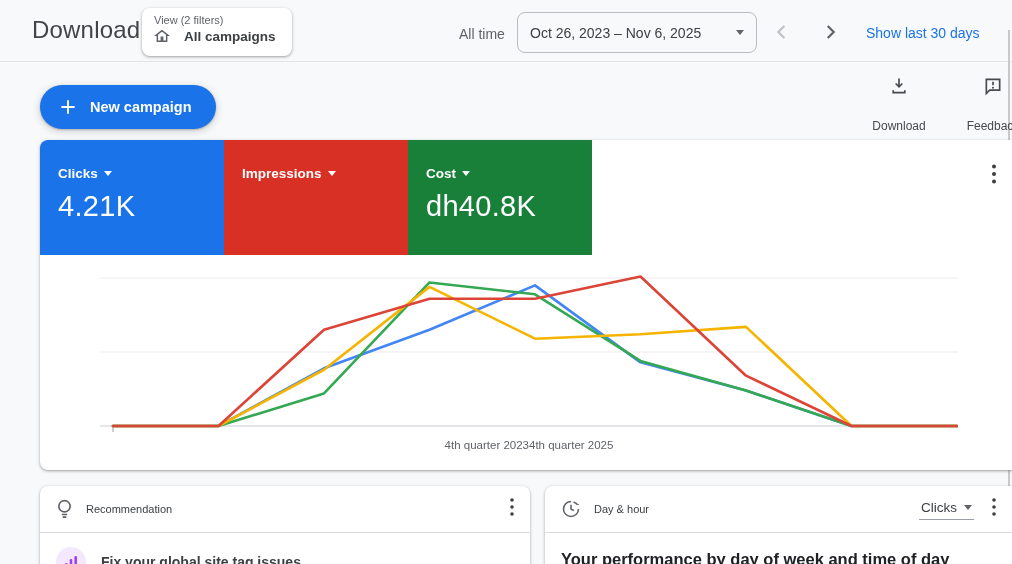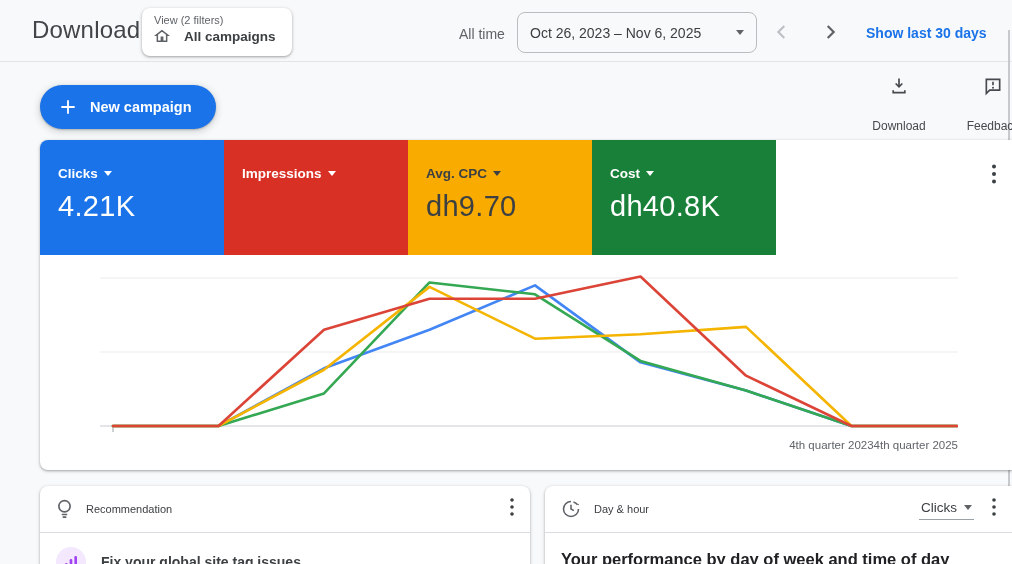--- a/index.html
+++ b/index.html
@@ -22,21 +22,21 @@
     position:absolute; left:517px; top:12px; width:240px; height:41px; border:1px solid #b9bcc0;
     border-radius:8px; display:flex; align-items:center; padding:16px 12px; cursor:pointer;
   }
   .date-box-value { font-size:14px; color:#3c4043; }
   .caret { width:0; height:0; border-left:4.5px solid transparent; border-right:4.5px solid transparent; border-top:5px solid currentColor; display:inline-block; }
   .date-box .caret { margin-left:auto; color:#5f6368; }
   .chev { position:absolute; top:21px; width:22px; height:22px; cursor:pointer; }
   .chev svg { width:22px; height:22px; }
   .chev-left { left:771px; color:#bdc1c6; }
   .chev-right { left:819px; color:#5f6368; }
-  .show-last { position:absolute; left:866px; top:25px; font-size:14px; color:#1a73e8; font-weight:bold; cursor:pointer; }
+  .show-last { position:absolute; left:866px; top:25px; font-size:14px; color:#1a73e8; font-weight:normal; cursor:pointer; }
   .topbar-divider { position:absolute; left:0; top:61px; width:100%; height:1px; background:#e3e4e6; }
   .edge-line { position:absolute; left:1008px; top:30px; width:2px; height:534px; background:#c7c9cc; }
   
   .new-campaign {
     position:absolute; left:40px; top:73px; height:44px; border:none; border-radius:24px;
     background:#1a73e8; color:#fff; display:inline-flex; align-items:center; gap:12px;
     padding:0 24px 0 18px; font-size:14.5px; font-weight:bold; cursor:pointer;
     box-shadow:0 1px 2px rgba(60,64,67,.3), 0 2px 6px 2px rgba(60,64,67,.15);
     font-family:"Liberation Sans", sans-serif;
     margin-top:12px;
@@ -52,21 +52,21 @@
   }
   .scorecards { position:absolute; left:0; top:0; display:flex; }
   .scorecard { width:184px; height:115px; padding:26px 20px 0 18px; cursor:pointer; }
   .scorecard:first-child { border-top-left-radius:8px; }
   .sc-label-row { display:flex; align-items:center; gap:6px; font-size:13.5px; font-weight:bold; }
   .sc-value { font-size:29px; margin-top:9px; letter-spacing:.3px; }
   .kebab { cursor:pointer; display:inline-block; }
   .card-kebab { position:absolute; left:952px; top:24px; }
   .chart-wrap { position:absolute; left:60px; top:126px; width:858px; }
   .chart-wrap svg { display:block; width:858px; height:172px; }
-  .xlabels { display:flex; justify-content:flex-end; margin-top:1px; font-size:11.5px; color:#5f6368; }
+  .xlabels { display:flex; justify-content:center; margin-top:1px; font-size:11.5px; color:#5f6368; }
   
   .bcard {
     position:absolute; top:486px; background:#fff; height:110px;
     box-shadow:0 1px 2px rgba(60,64,67,.3), 0 1px 3px 1px rgba(60,64,67,.15);
     border-radius:8px 8px 0 0;
   }
   .bcard-rec { left:40px; width:490px; }
   .bcard-dh { left:545px; width:467px; border-radius:8px 0 0 0; }
   .bcard-header { height:47px; display:flex; align-items:center; padding:0 16px; border-bottom:1px solid #dadce0; }
   .bcard-title { font-size:11px; color:#3c4043; margin-left:13px; }
@@ -160,27 +160,20 @@
             <span class="caret"></span>
           </div>
         <div class="sc-value">4.21K</div>
       </div>
       <div class="scorecard" style="background: rgb(217, 48, 37); color: rgb(255, 255, 255);">
         <div class="sc-label-row">
             <span>Impressions</span>
             <span class="caret"></span>
           </div>
       </div>
-      <div class="scorecard" style="background: rgb(249, 171, 0); color: rgb(60, 64, 67);">
-        <div class="sc-label-row">
-            <span>Avg. CPC</span>
-            <span class="caret"></span>
-          </div>
-        <div class="sc-value">dh9.70</div>
-      </div>
       <div class="scorecard" style="background: rgb(24, 128, 56); color: rgb(255, 255, 255);">
         <div class="sc-label-row">
             <span>Cost</span>
             <span class="caret"></span>
           </div>
         <div class="sc-value">dh40.8K</div>
       </div>
     </div>
 
     <span class="kebab card-kebab">

